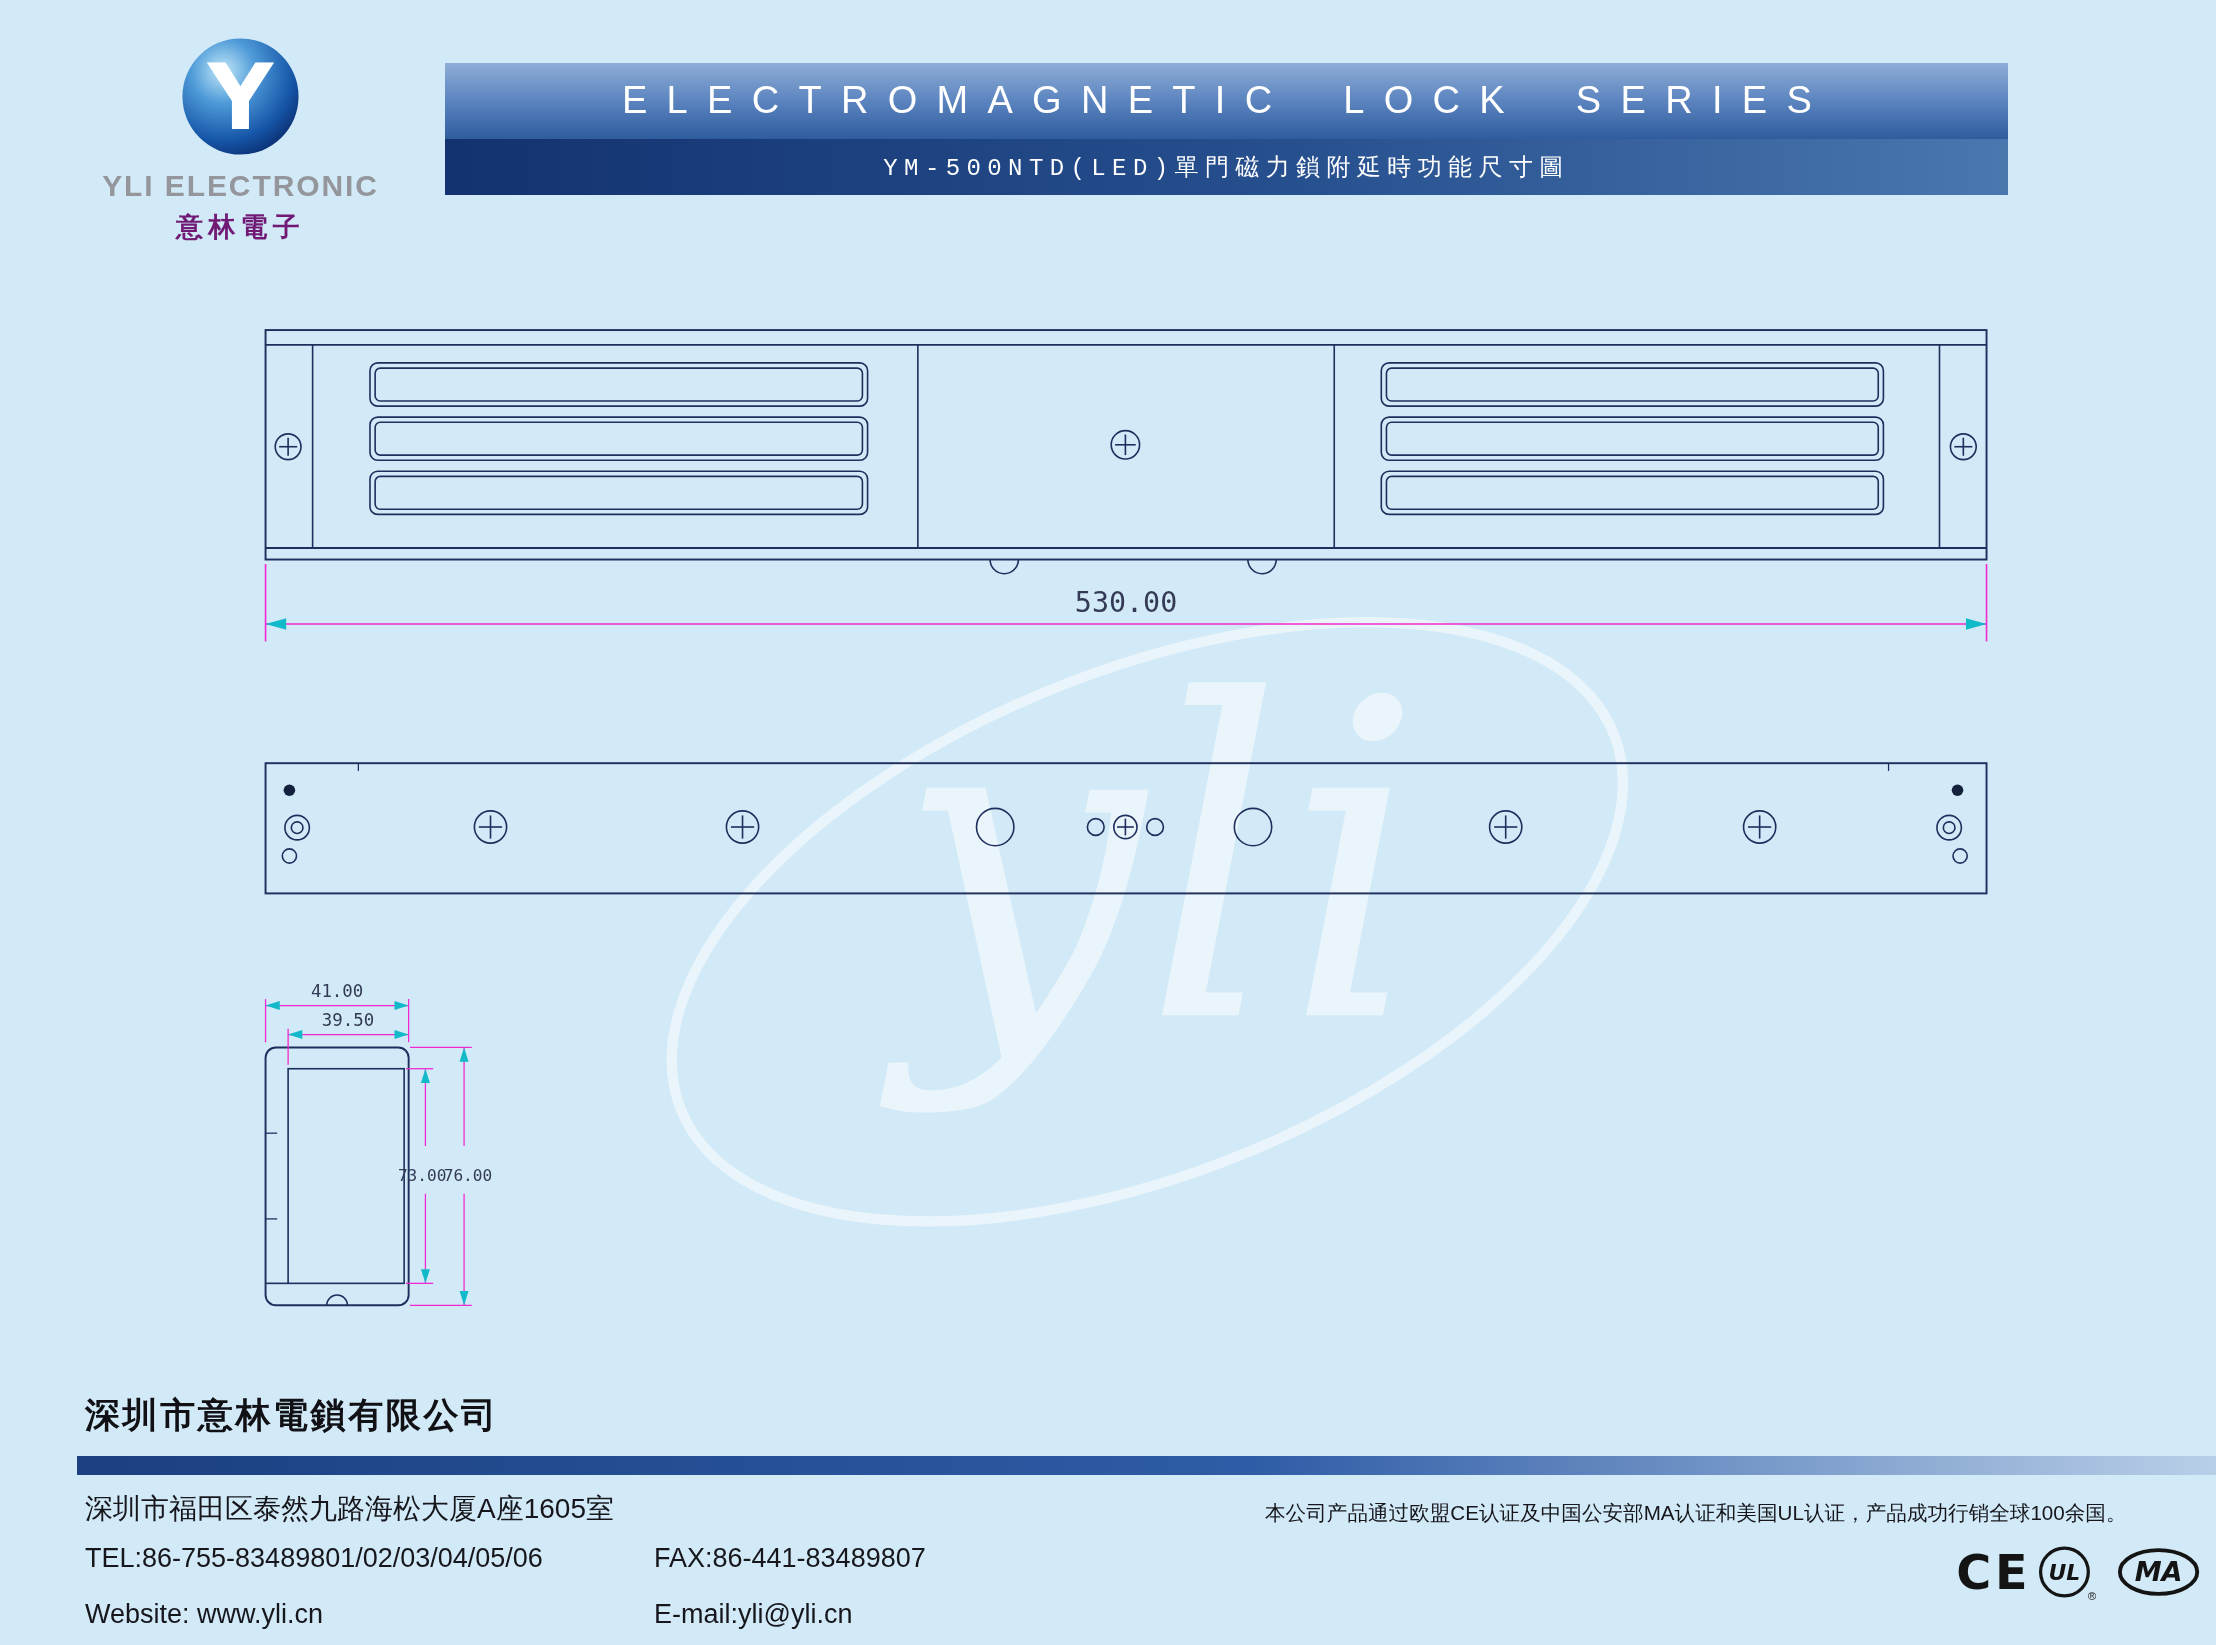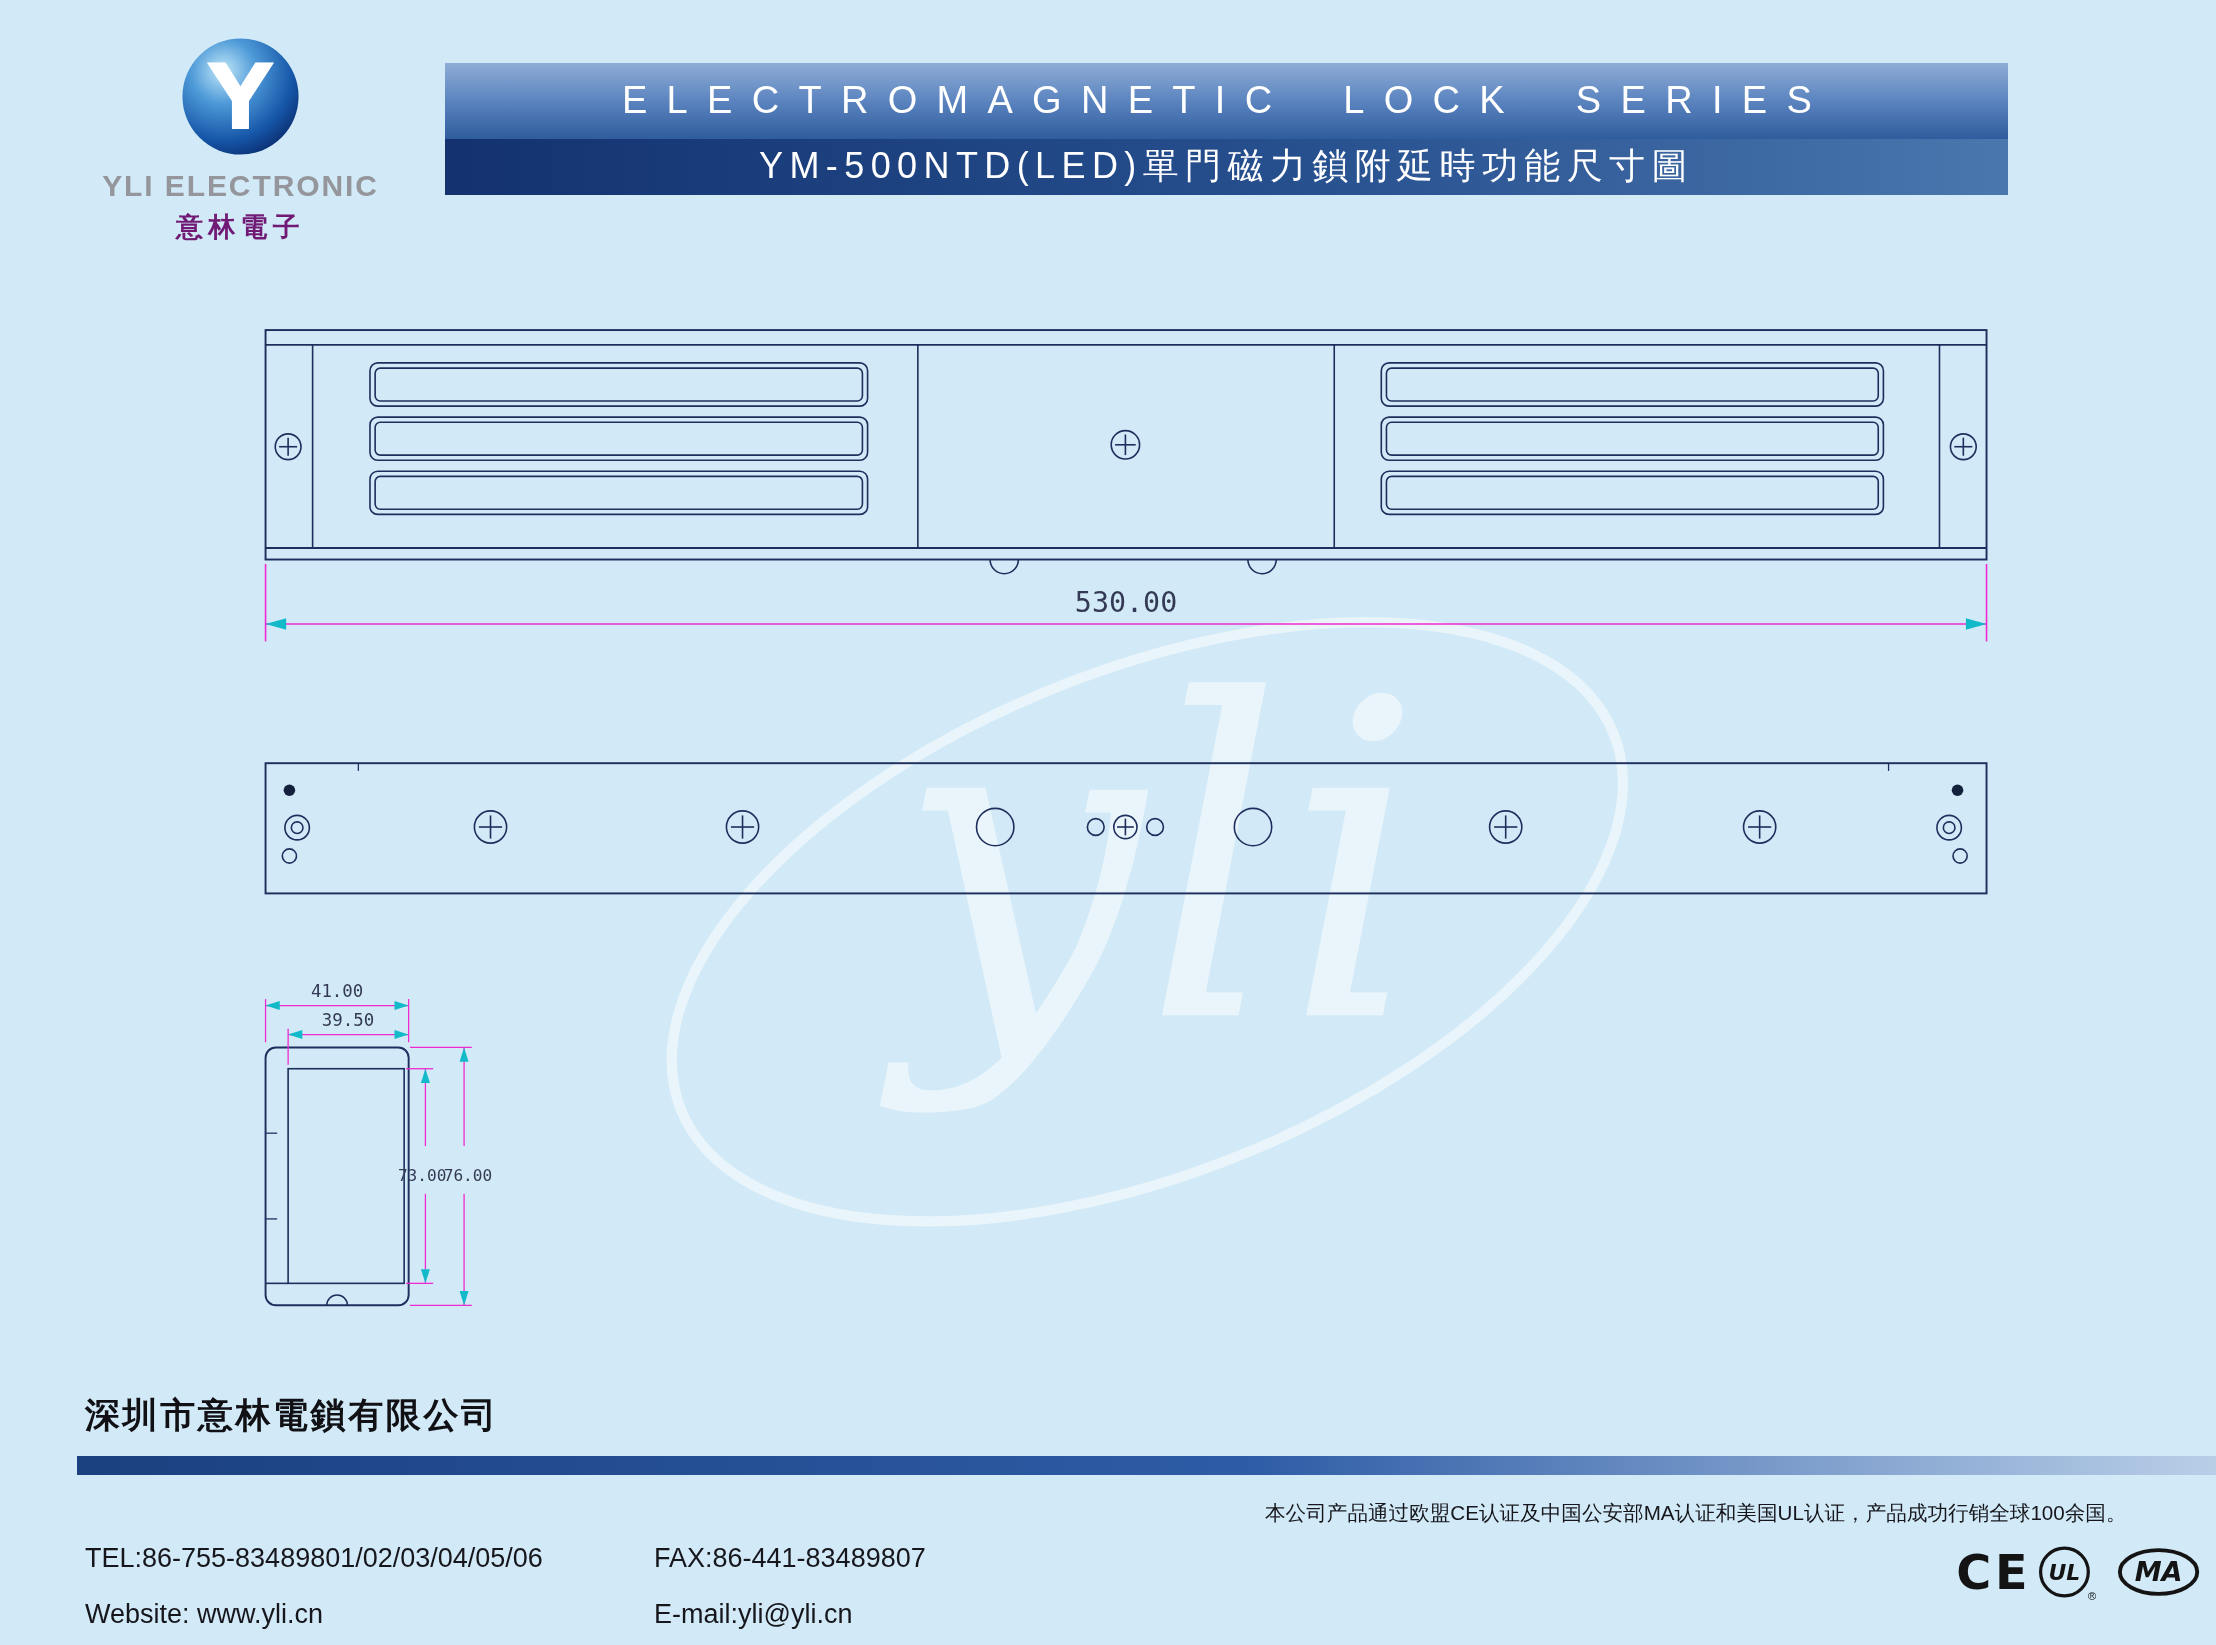--- a/index.html
+++ b/index.html
@@ -9,21 +9,21 @@
   
   .logo-block{position:absolute;left:73px;top:32px;width:335px;text-align:center;}
   .logo-sphere{display:block;margin:0 auto;}
   .logo-en{margin-top:7.7px;font-size:30px;font-weight:bold;color:#94969b;letter-spacing:1.9px;}
   .logo-cn{margin-top:6.4px;font-size:27px;font-weight:bold;color:#701a75;letter-spacing:5.2px;}
 
   .banner{position:absolute;left:445px;top:63px;width:1563px;height:132px;display:flex;flex-direction:column;}
   .banner-top{flex:1.15;background:linear-gradient(180deg,#8fadd6 0%,#5b84bf 50%,#2f5c9d 100%);display:flex;align-items:center;justify-content:center;}
   .banner-bottom{flex:0.85;background:linear-gradient(90deg,#13326f 0%,#27508f 55%,#4a77ae 100%);display:flex;align-items:center;justify-content:center;}
   .banner-title{color:#ffffff;font-size:38px;letter-spacing:19.3px;word-spacing:22px;white-space:nowrap;}
-  .banner-subtitle{color:#ffffff;font-family:Liberation Sans, sans-serif;font-size:36px;letter-spacing:6.4px;white-space:nowrap;}
+  .banner-subtitle{color:#ffffff;font-family:Liberation Mono, monospace;font-size:24px;letter-spacing:6.4px;white-space:nowrap;}
 
   .watermark,.drawings{position:absolute;left:0;top:0;pointer-events:none;}
 
   
   .company-name{position:absolute;left:85px;top:1392px;font-size:35px;font-weight:bold;color:#101015;letter-spacing:2.6px;}
   .footer-bar{position:absolute;left:77px;top:1456px;width:2139px;height:19.3px;
       background:linear-gradient(90deg,#1b4080 0%,#2e5ca6 55%,#b9cfe8 100%);}
   .address{position:absolute;left:85px;top:1490px;font-size:28px;color:#16161c;}
   .cert-note{position:absolute;left:1265px;top:1499px;font-size:20.6px;color:#16161c;text-align:center;}
   .tel-fax{position:absolute;left:85px;top:1543px;font-size:27px;color:#16161c;}
@@ -203,20 +203,21 @@
       <line x1="720" y1="1625" x2="720" y2="1778" stroke="#f02ad0" stroke-width="2"></line>
       <line x1="720" y1="1852" x2="720" y2="2025" stroke="#f02ad0" stroke-width="2"></line>
       <path d="M720,1625 L713,1647 L727,1647 Z" fill="#12b9c9"></path>
       <path d="M720,2025 L713,2003 L727,2003 Z" fill="#12b9c9"></path>
       <text x="726" y="1832" text-anchor="middle" font-size="25" fill="#343a55">76.00</text>
     </g>
   </svg>
 
   <div class="company-name">深圳市意林電鎖有限公司</div>
   <div class="footer-bar"></div>
+  <div class="address">深圳市福田区泰然九路海松大厦A座1605室</div>
   <div class="cert-note">本公司产品通过欧盟CE认证及中国公安部MA认证和美国UL认证，产品成功行销全球100余国。</div>
 
   <div class="tel-fax">
     <span>TEL:86-755-83489801/02/03/04/05/06</span>
     <span class="fax">FAX:86-441-83489807</span>
   </div>
 
   <div class="web-mail">
     <span>Website: www.yli.cn</span>
     <span class="email">E-mail:yli@yli.cn</span>

